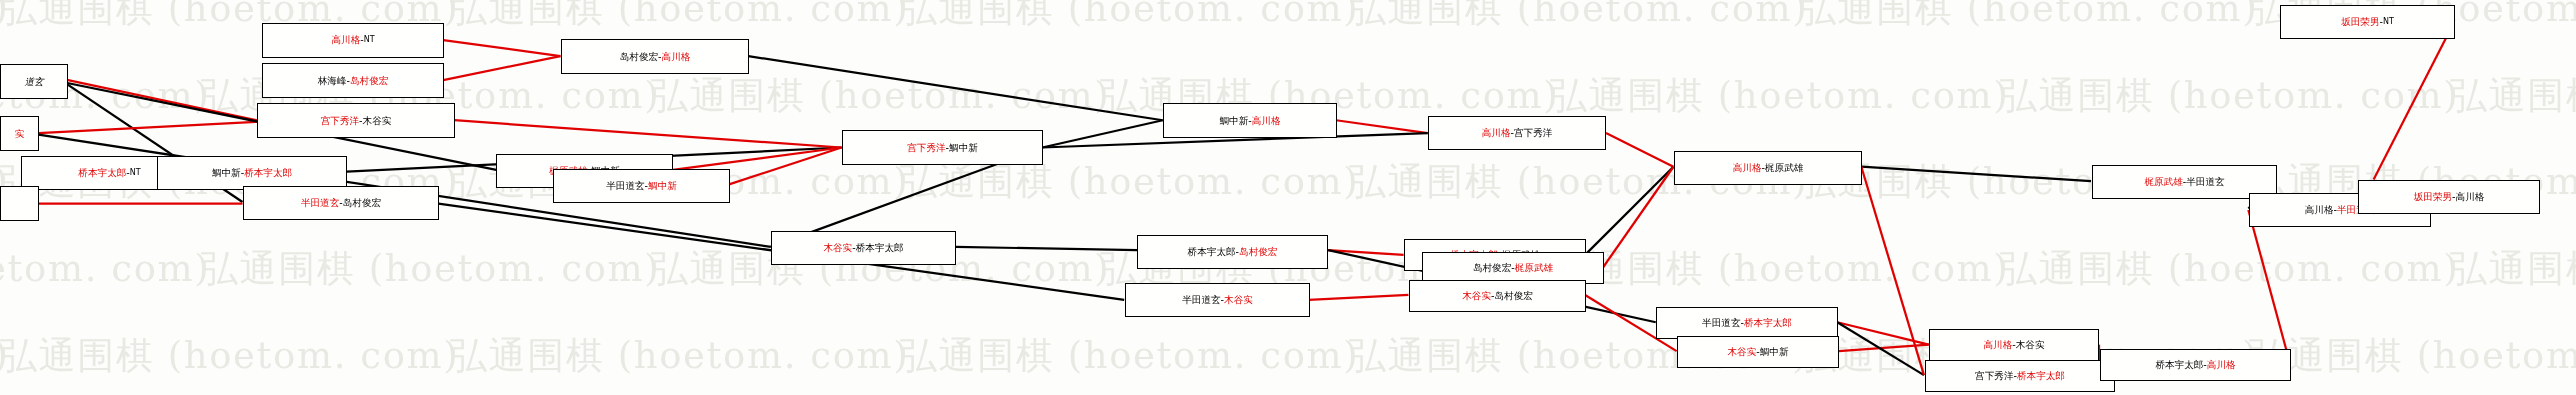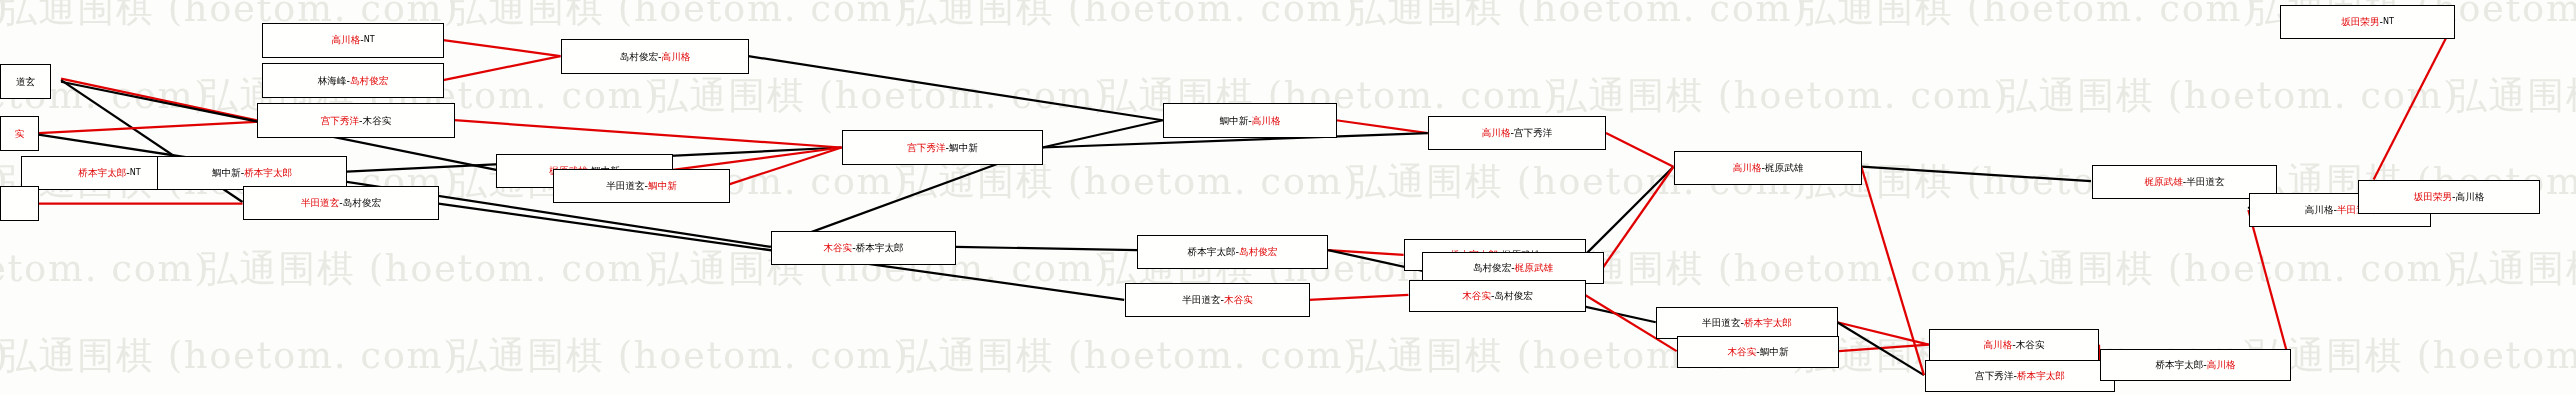--- a/index.html
+++ b/index.html
@@ -141,21 +141,21 @@
       <div class="node" style="left: 262px; top: 63px; width: 182px; height: 35px;">
         <span class="k">林海峰</span>
         <span class="sep">-</span>
         <span class="w">岛村俊宏</span>
       </div>
       <div class="node" style="left: 561px; top: 39px; width: 188px; height: 35px;">
         <span class="k">岛村俊宏</span>
         <span class="sep">-</span>
         <span class="w">高川格</span>
       </div>
-      <div class="node" style="left: 0px; top: 64px; width: 51px; height: 35px;">
+      <div class="node" style="left: 0px; top: 64px; width: 68px; height: 35px; font-style: italic;">
         <span class="k">道玄</span>
       </div>
       <div class="node" style="left: 0px; top: 116px; width: 39px; height: 35px;">
         <span class="w">实</span>
       </div>
       <div class="node" style="left: 257px; top: 103px; width: 198px; height: 35px;">
         <span class="w">宫下秀洋</span>
         <span class="sep">-</span>
         <span class="k">木谷实</span>
       </div>

